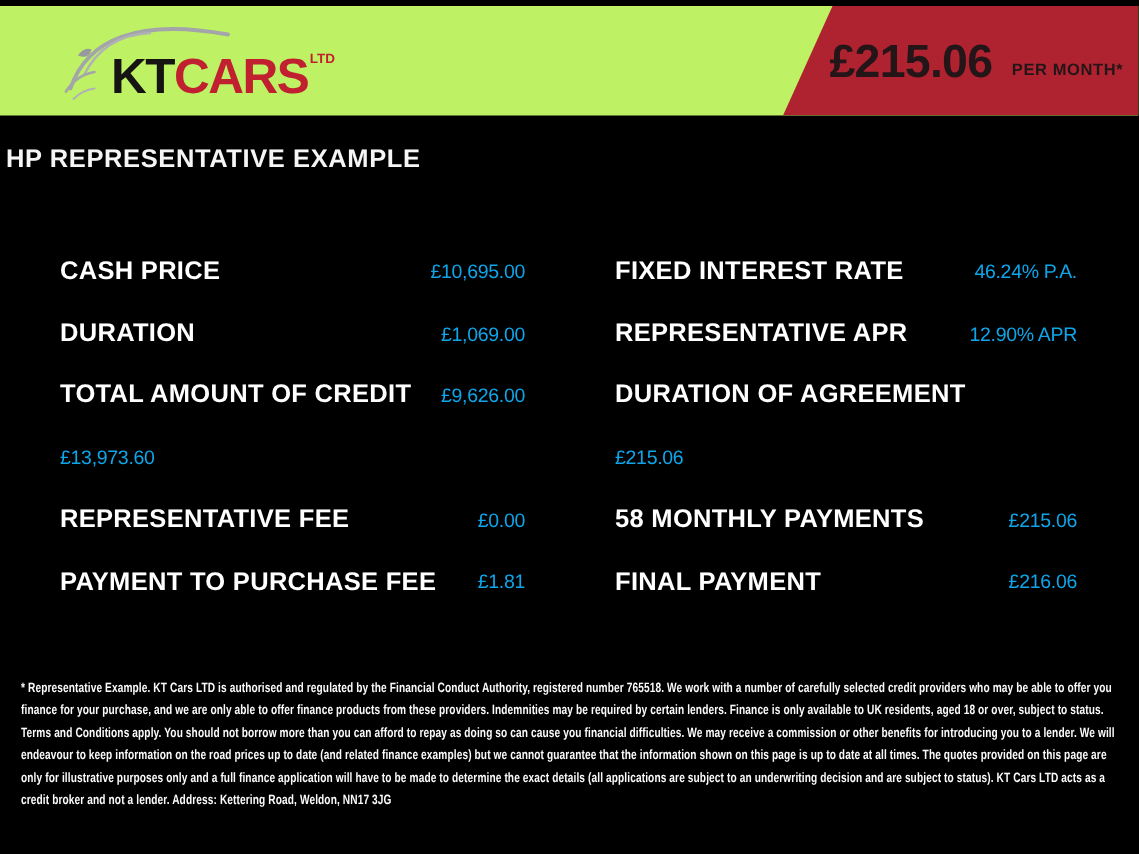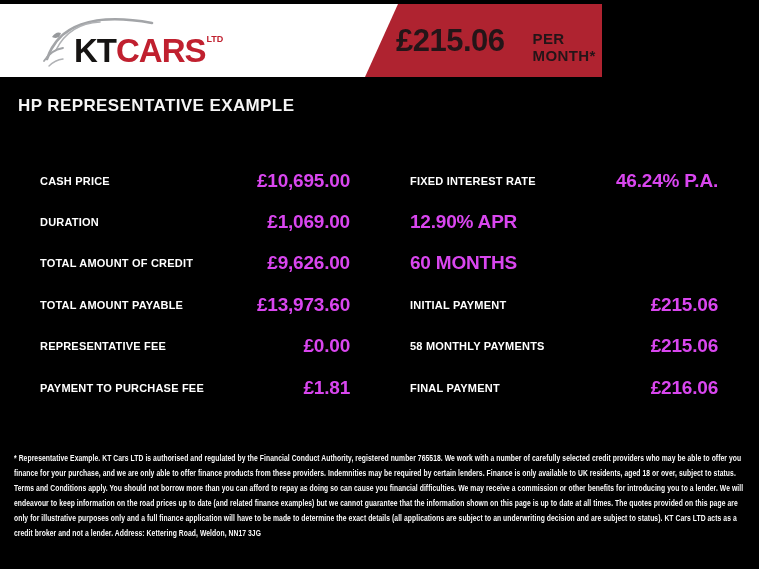--- a/index.html
+++ b/index.html
@@ -8,22 +8,22 @@
     position: relative;
     background: #000000;
     font-family: "Liberation Sans", sans-serif;
     overflow: hidden;
   }
 
   
   .header-band {
     position: absolute;
     top: 4px; left: 0;
-    width: 602px; height: 73px;
-    background: #ffffff;
+    width: 759px; height: 73px;
+    background: #bef264;
   }
 
   .logo {
     position: absolute;
     left: 42px; top: 2px;
     width: 180px; height: 70px;
   }
   .logo-swoosh {
     position: absolute;
     left: 0; top: 4px;
@@ -59,62 +59,62 @@
     align-items: center;
     padding-left: 53px;
   }
   .ribbon-amount {
     font-size: 31px;
     font-weight: bold;
     color: #241518;
     letter-spacing: -0.5px;
   }
   .ribbon-period {
-    font-size: 15px;
+    font-size: 11px;
     font-weight: bold;
     color: #241518;
     letter-spacing: 0.4px;
-    margin-left: 28px;
+    margin-left: 13px;
     margin-top: 12px;
   }
 
   
   .page-title {
     position: absolute;
-    left: 18px; top: 96px;
+    left: 4px; top: 96px;
     color: #f5f5f5;
     font-size: 17px;
     font-weight: bold;
     letter-spacing: 0.4px;
   }
 
   
   .finance-col {
     position: absolute;
     top: 160px;
   }
   .finance-col.left  { left: 40px;  width: 310px; }
   .finance-col.right { left: 410px; width: 308px; }
   .frow {
     height: 41.4px;
     display: flex;
     justify-content: space-between;
     align-items: center;
   }
   .flabel {
-    font-size: 11px;
+    font-size: 17px;
     font-weight: bold;
     color: #ffffff;
     letter-spacing: 0.2px;
     white-space: nowrap;
   }
   .fvalue {
-    font-size: 19px;
-    font-weight: bold;
-    color: #d946ef;
+    font-size: 13px;
+    font-weight: normal;
+    color: #0ea5e9;
     letter-spacing: -0.2px;
     white-space: nowrap;
   }
 
   
   .disclaimer {
     position: absolute;
     left: 14px; top: 451px;
     width: 975px;
     transform: scaleX(0.75);
@@ -158,46 +158,45 @@
   </div>
   <div class="frow">
     <span class="flabel">DURATION</span>
     <span class="fvalue">£1,069.00</span>
   </div>
   <div class="frow">
     <span class="flabel">TOTAL AMOUNT OF CREDIT</span>
     <span class="fvalue">£9,626.00</span>
   </div>
   <div class="frow">
-    <span class="flabel">TOTAL AMOUNT PAYABLE</span>
     <span class="fvalue">£13,973.60</span>
   </div>
   <div class="frow">
     <span class="flabel">REPRESENTATIVE FEE</span>
     <span class="fvalue">£0.00</span>
   </div>
   <div class="frow">
     <span class="flabel">PAYMENT TO PURCHASE FEE</span>
     <span class="fvalue">£1.81</span>
   </div>
 </div>
 
 <div class="finance-col right">
   <div class="frow">
     <span class="flabel">FIXED INTEREST RATE</span>
     <span class="fvalue">46.24% P.A.</span>
   </div>
   <div class="frow">
+    <span class="flabel">REPRESENTATIVE APR</span>
     <span class="fvalue">12.90% APR</span>
   </div>
   <div class="frow">
-    <span class="fvalue">60 MONTHS</span>
-  </div>
-  <div class="frow">
-    <span class="flabel">INITIAL PAYMENT</span>
+    <span class="flabel">DURATION OF AGREEMENT</span>
+  </div>
+  <div class="frow">
     <span class="fvalue">£215.06</span>
   </div>
   <div class="frow">
     <span class="flabel">58 MONTHLY PAYMENTS</span>
     <span class="fvalue">£215.06</span>
   </div>
   <div class="frow">
     <span class="flabel">FINAL PAYMENT</span>
     <span class="fvalue">£216.06</span>
   </div>

